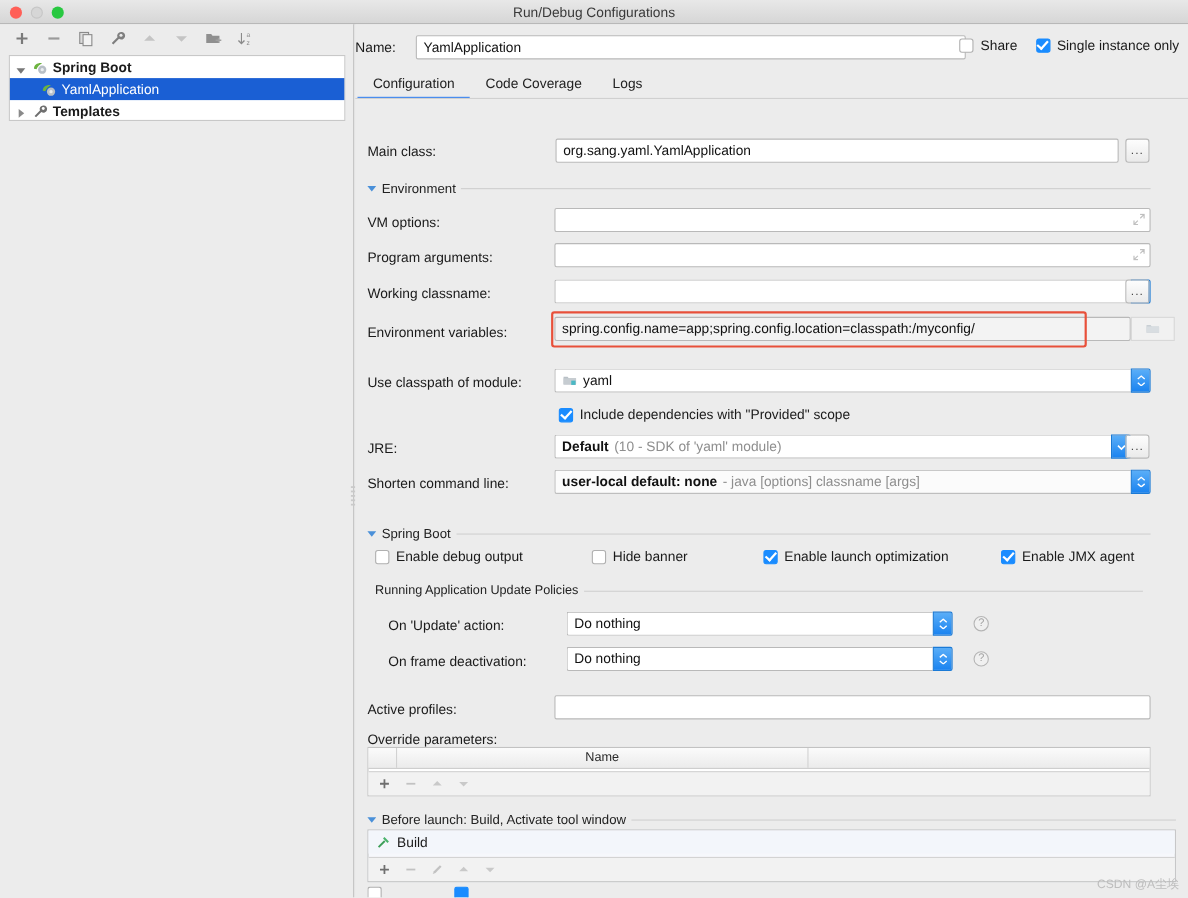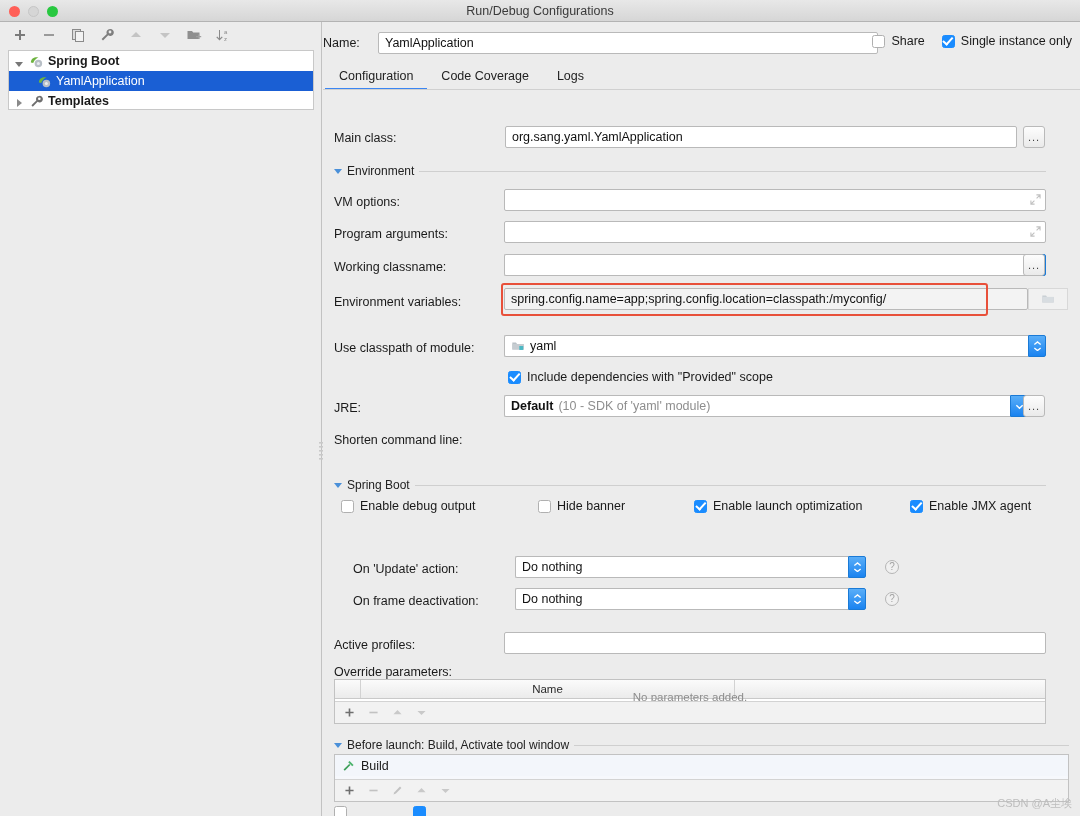--- a/index.html
+++ b/index.html
@@ -413,20 +413,34 @@
           <svg viewBox="0 0 10 10" width="9" height="9">
               <path d="M1.5 3.5L5 7l3.5-3.5" stroke="#fff" stroke-width="1.6" fill="none"></path>
             </svg>
         </div>
       </div>
       <div class="dots-btn" style="position:absolute; left:700px; top:305px;">...</div>
 
       <div class="row" style="left:11px; top:338px;">
         <span class="lbl">Shorten command line:</span>
       </div>
+      <div style="position:absolute; left:181px; top:337px; display:flex;">
+        <div class="tfield gray-empty" style="width:524px; border-right:none; border-radius:2px 0 0 2px; gap:5px;">
+          <span class="bold-v">user-local default: none</span>
+          <span class="gray-sub">- java [options] classname [args]</span>
+        </div>
+        <div class="stepper">
+          <svg viewBox="0 0 10 5" width="9" height="4.5">
+              <path d="M1.5 4L5 1l3.5 3" stroke="#fff" stroke-width="1.4" fill="none"></path>
+            </svg>
+          <svg viewBox="0 0 10 5" width="9" height="4.5">
+              <path d="M1.5 1L5 4l3.5-3" stroke="#fff" stroke-width="1.4" fill="none"></path>
+            </svg>
+        </div>
+      </div>
 
       <div class="section-head" style="left:11px; top:388px; width:712px;">
         <span class="tri"></span>
         <span class="section-title">Spring Boot</span>
         <span class="section-line"></span>
       </div>
 
       <div class="cb-wrap" style="position:absolute; left:18px; top:409px;">
         <span class="cb"></span>
         <span class="lbl">Enable debug output</span>
@@ -437,20 +451,24 @@
       </div>
       <div class="cb-wrap" style="position:absolute; left:371px; top:409px;">
         <span class="cb on"></span>
         <span class="lbl">Enable launch optimization</span>
       </div>
       <div class="cb-wrap" style="position:absolute; left:587px; top:409px;">
         <span class="cb on"></span>
         <span class="lbl">Enable JMX agent</span>
       </div>
 
+      <div class="section-head" style="left:18px; top:440px; width:698px;">
+        <span class="section-title" style="font-size:11.5px;">Running Application Update Policies</span>
+        <span class="section-line"></span>
+      </div>
 
       <div class="row" style="left:30px; top:467px;">
         <span class="lbl">On 'Update' action:</span>
       </div>
       <div style="position:absolute; left:192px; top:466px; display:flex;">
         <div class="tfield" style="width:333px; border-right:none; border-radius:2px 0 0 2px;">Do nothing</div>
         <div class="stepper">
           <svg viewBox="0 0 10 5" width="9" height="4.5">
               <path d="M1.5 4L5 1l3.5 3" stroke="#fff" stroke-width="1.4" fill="none"></path>
             </svg>
@@ -483,21 +501,20 @@
       <div class="tfield" style="position:absolute; left:181px; top:542px; width:542px;"></div>
 
       <div class="row" style="left:11px; top:570px;">
         <span class="lbl">Override parameters:</span>
       </div>
       <div class="tbl" style="left:11px; top:589px; width:712px; height:45px;">
         <div class="tbl-head">
           <div class="th" style="width:26px;"></div>
           <div class="th" style="width:374px;">Name</div>
         </div>
-        <div class="tbl-empty">No parameters added.</div>
         <div class="tbl-foot">
           <svg width="13" height="13" viewBox="0 0 16 16">
             <path d="M7 3h2v4h4v2H9v4H7V9H3V7h4z" fill="#6f6f6f"></path>
             </svg>
           <svg width="13" height="13" viewBox="0 0 16 16">
             <rect x="3" y="7" width="10" height="2" fill="#c2c2c2"></rect>
             </svg>
           <svg width="13" height="13" viewBox="0 0 16 16">
             <path d="M8 5l5 5H3z" fill="#c9c9c9"></path>
             </svg>

